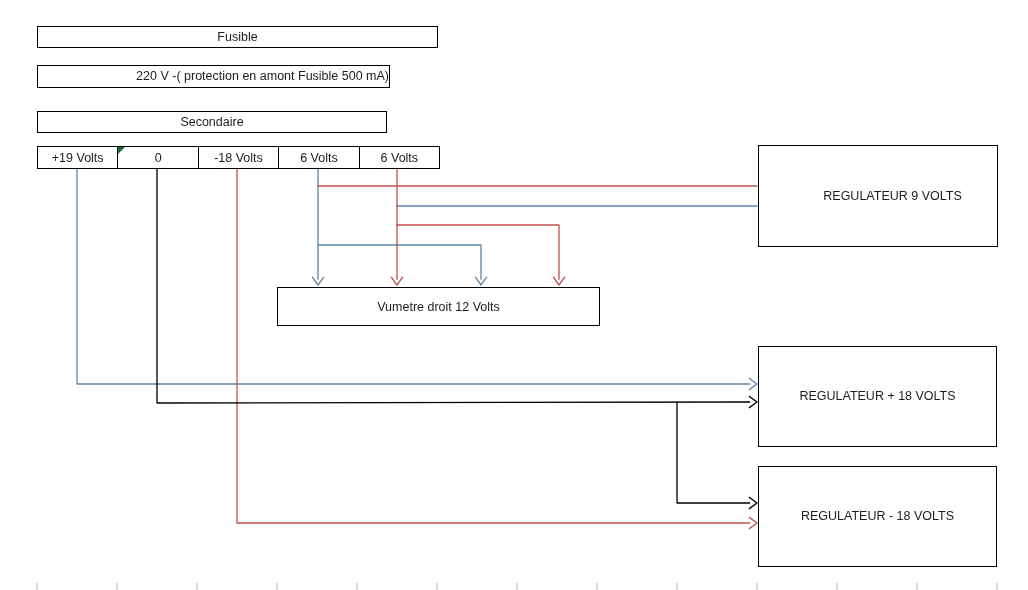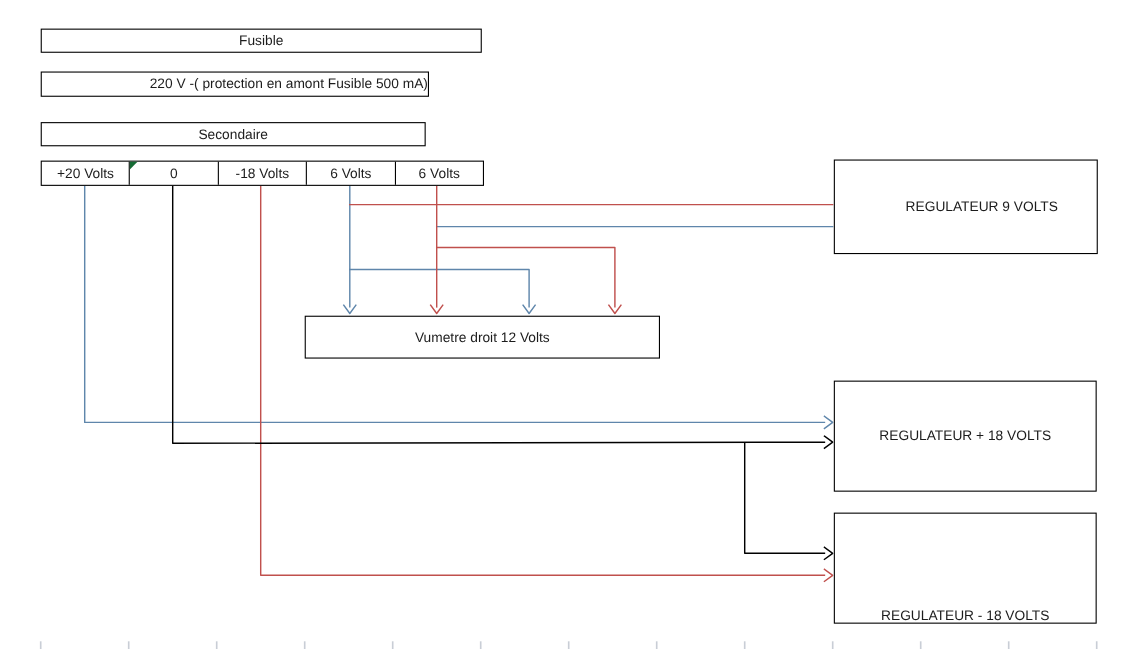--- a/index.html
+++ b/index.html
@@ -93,21 +93,21 @@
 <div class="box" style="left:37px;top:65px;width:353px;height:23px;justify-content:flex-end;">
   <span>220 V -( protection en amont Fusible 500 mA)</span>
 </div>
 
 <div class="box" style="left:37px;top:111px;width:350px;height:22px;">
   <span>Secondaire</span>
 </div>
 
 <div class="taps-row">
   <div class="tap-cell">
-    <span>+20 Volts</span>
+    <span>+19 Volts</span>
   </div>
   <div class="tap-cell">
     <span class="flag"></span>
     <span>0</span>
   </div>
   <div class="tap-cell">
     <span>-18 Volts</span>
   </div>
   <div class="tap-cell">
     <span>6 Volts</span>
@@ -116,23 +116,23 @@
     <span>6 Volts</span>
   </div>
 </div>
 
 <div class="vu-row">
   <div class="vu-box">
     <span>Vumetre droit 12 Volts</span>
   </div>
 </div>
 
-<div class="box" style="left:758px;top:145px;width:240px;height:86px;padding-left:29px;">
+<div class="box" style="left:758px;top:145px;width:240px;height:102px;padding-left:29px;">
   <span>REGULATEUR 9 VOLTS</span>
 </div>
 
 <div class="box" style="left:758px;top:346px;width:239px;height:101px;text-align:center;">
   <span>REGULATEUR + 18 VOLTS</span>
 </div>
 
-<div class="box" style="left:758px;top:466px;width:239px;height:101px;align-items:flex-end;">
+<div class="box" style="left:758px;top:466px;width:239px;height:101px;">
   <span>REGULATEUR - 18 VOLTS</span>
 </div>
 
 </body></html>

